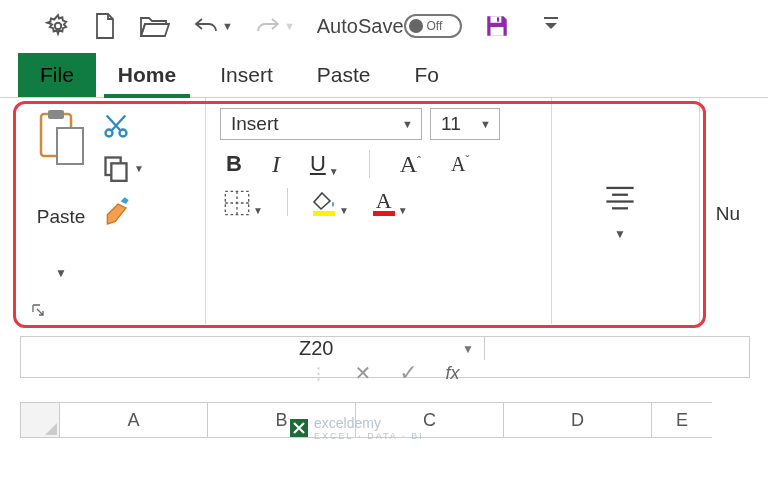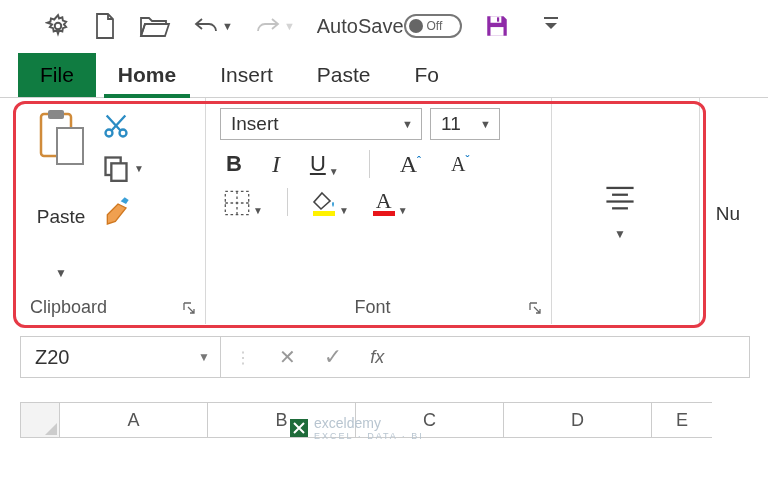--- a/index.html
+++ b/index.html
@@ -140,20 +140,21 @@
     justify-content: center; gap: 10px;
     width: 120px;
   }
   .align-label { font-size: 19px; }
   .formula-bar {
     display: flex; align-items: center;
     border: 1px solid #ccc;
     margin: 26px 0 0 20px;
     height: 42px;
     width: 730px;
+    flex-direction: column;
   }
   .name-box {
     width: 200px;
     border-right: 1px solid #ccc;
     display: flex; align-items: center; justify-content: space-between;
     padding: 0 10px 0 14px;
     font-size: 20px;
     height: 100%;
   }
   .name-box .drop { color: #777; font-size: 12px; }
@@ -288,21 +289,20 @@
         </div>
         <div class="mini-btn">
           <svg width="32" height="32" viewBox="0 0 24 24">
               <path d="M4 14l8-8 6 3-8 10-6 2z" fill="#f0a050" stroke="#d07820" stroke-width="1"></path>
               <path d="M14 4l4 2 2-3-3-2z" fill="#3ba0d8"></path>
             </svg>
         </div>
       </div>
     </div>
     <div class="group-label">
-      <span>Clipboard</span>
       <span class="launcher">
         <svg width="14" height="14" viewBox="0 0 14 14" fill="none" stroke="#666" stroke-width="1.3">
             <path d="M2 2h7M2 2v7M6 6l6 6M12 8v4h-4"></path>
           </svg>
       </span>
     </div>
   </div>
 
   <div class="group font" style="width:346px">
     <div class="group-body">
@@ -349,28 +349,20 @@
         </div>
         <div class="with-drop">
           <div class="swatch-under">
             <span style="font-size:22px;line-height:20px;font-family:'Times New Roman',serif;color:#333">A</span>
             <div class="bar" style="background:#e8151a"></div>
           </div>
           <span style="font-size:10px;color:#555">▼</span>
         </div>
       </div>
     </div>
-    <div class="group-label">
-      <span style="flex:1;text-align:center">Font</span>
-      <span class="launcher">
-        <svg width="14" height="14" viewBox="0 0 14 14" fill="none" stroke="#666" stroke-width="1.3">
-            <path d="M2 2h7M2 2v7M6 6l6 6M12 8v4h-4"></path>
-          </svg>
-      </span>
-    </div>
   </div>
 
   <div class="group" style="width:148px">
     <div class="group-body alignment">
       <span>
         <svg width="34" height="28" viewBox="0 0 30 24" fill="none" stroke="#444" stroke-width="2">
             <line x1="3" y1="4" x2="27" y2="4"></line>
             <line x1="8" y1="10" x2="22" y2="10"></line>
             <line x1="3" y1="16" x2="27" y2="16"></line>
             <line x1="8" y1="22" x2="22" y2="22"></line>

